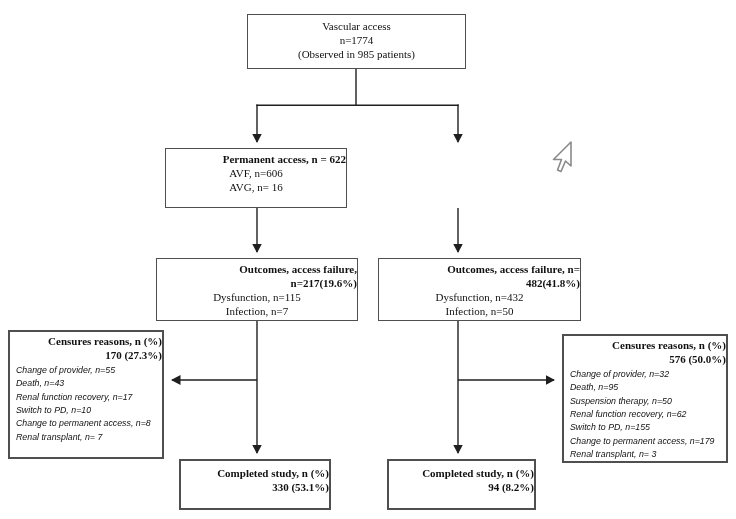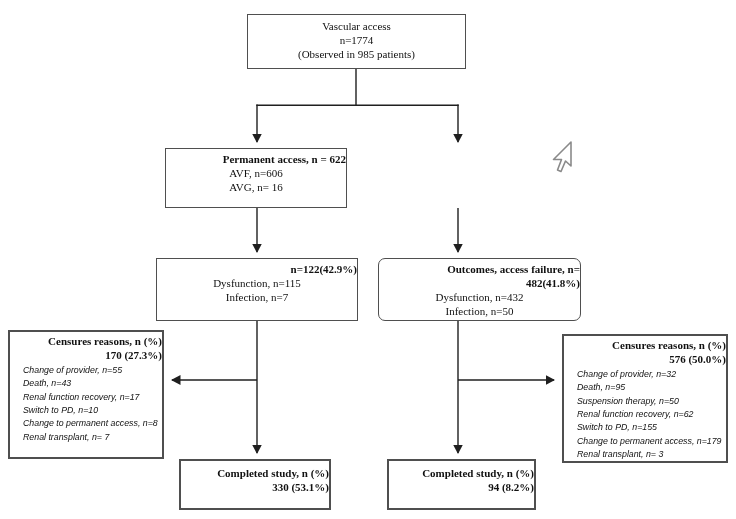--- a/index.html
+++ b/index.html
@@ -23,27 +23,27 @@
     position:absolute;box-sizing:border-box;background:#ffffff;
     border:1.5px solid var(--box-border);
     text-align:center;font-size:11px;line-height:1.27;padding-top:4px;
   }
   .node .b{font-weight:bold;text-align:right;}
   
   .n-vascular {left:247px;top:14px; width:219px;height:55px;padding-top:5px;}
   .n-permanent{left:165px;top:148px;width:182px;height:60px;}
   .n-temporary{left:385px;top:148px;width:192px;height:60px;}
   .n-out-left {left:156px;top:258px;width:202px;height:63px;}
-  .n-out-right{left:378px;top:258px;width:203px;height:63px;border-radius:7px;}
+  .n-out-right{left:378px;top:258px;width:203px;height:63px;}
   .n-cen-left {left:8px;  top:330px;width:156px;height:129px;border-width:2px;padding-top:3px;}
   .n-cen-right{left:562px;top:334px;width:166px;height:129px;border-width:2px;padding-top:3px;}
   .n-com-left {left:179px;top:459px;width:152px;height:51px;border-width:2px;padding-top:6px;}
   .n-com-right{left:387px;top:459px;width:149px;height:51px;border-width:2px;padding-top:6px;}
   .censure-items{
-    text-align:left;padding:1px 0 0 13px;
+    text-align:left;padding:1px 0 0 6px;
     font-family:"Liberation Sans", sans-serif;font-style:italic;
     font-size:8.8px;line-height:1.52;
   }
 </style>
 </head>
 <body>
 
 <div class="canvas">
 
   <svg class="connectors" viewBox="0 0 736 519">
@@ -76,21 +76,22 @@
   </div>
 
   <div class="node n-permanent">
     <div class="b">Permanent access, n = 622</div>
     <div>AVF, n=606</div>
     <div>AVG, n= 16</div>
   </div>
 
 
   <div class="node n-out-left">
-    <div class="b">n=122(42.9%)</div>
+    <div class="b">Outcomes, access failure,</div>
+    <div class="b">n=217(19.6%)</div>
     <div>Dysfunction, n=115</div>
     <div>Infection, n=7</div>
   </div>
 
   <div class="node n-out-right">
     <div class="b">Outcomes, access failure, n=</div>
     <div class="b">482(41.8%)</div>
     <div>Dysfunction, n=432</div>
     <div>Infection, n=50</div>
   </div>

